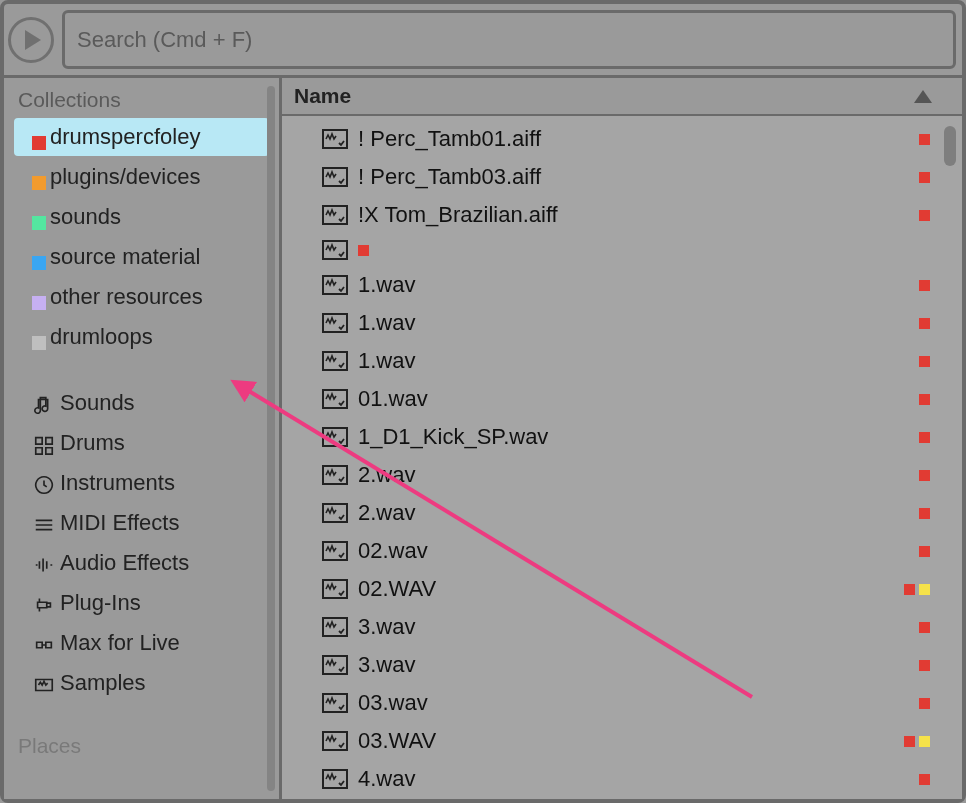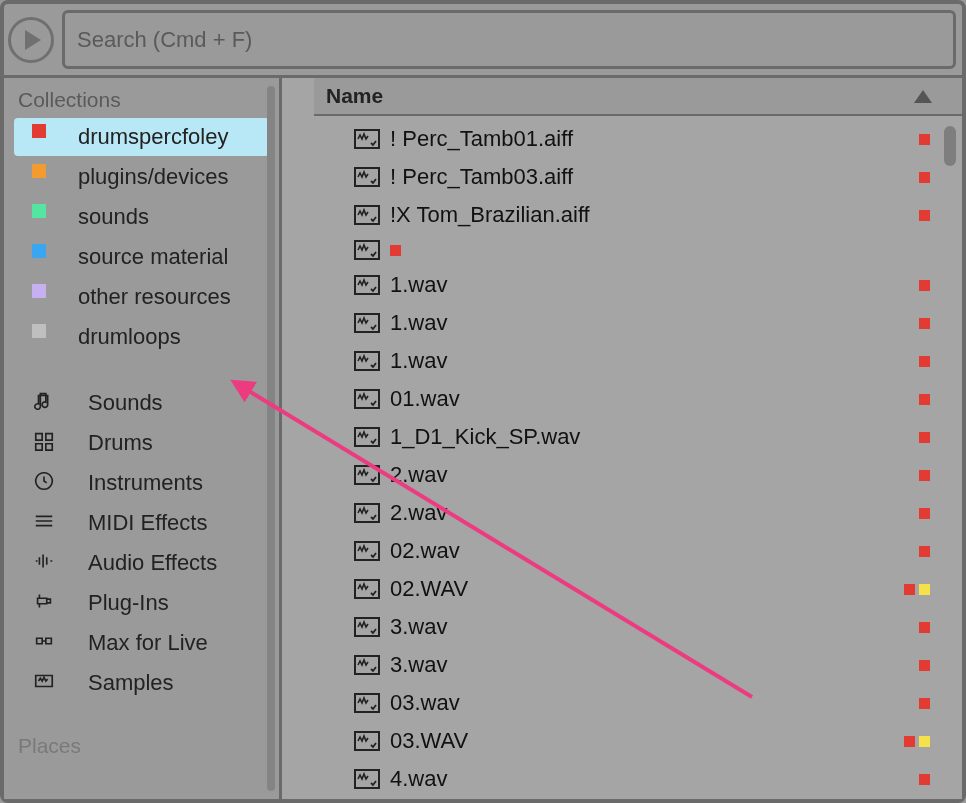--- a/index.html
+++ b/index.html
@@ -81,22 +81,22 @@
     border-radius: 4px;
   }
   .section-label {
     font-size: 21px;
     color: #5a5a5a;
     font-weight: 500;
     padding: 4px 14px 6px;
   }
   .side-item {
     display: flex;
-    align-items: flex-start;
-    gap: 32px;
+    align-items: flex-end;
+    gap: 4px;
     padding: 6px 10px 6px 18px;
     font-size: 22px;
     color: #222;
     cursor: pointer;
     border-radius: 4px;
     margin: 0 10px 2px 10px;
   }
   .side-item.selected {
     background: #b8e8f5;
   }
@@ -113,21 +113,20 @@
     align-items:center;
     justify-content:center;
   }
   .cat-icon svg { stroke:#222; fill:none; stroke-width:1.8; }
   .main {
     flex: 1;
     display: flex;
     flex-direction: column;
     background: #a5a5a5;
     overflow: hidden;
-    padding-left: 32px;
   }
   .col-header {
     display:flex;
     align-items:center;
     justify-content:space-between;
     padding: 6px 30px 6px 12px;
     border-bottom: 2px solid #6a6a6a;
     font-size: 21px;
     font-weight: 600;
     color: #222;

